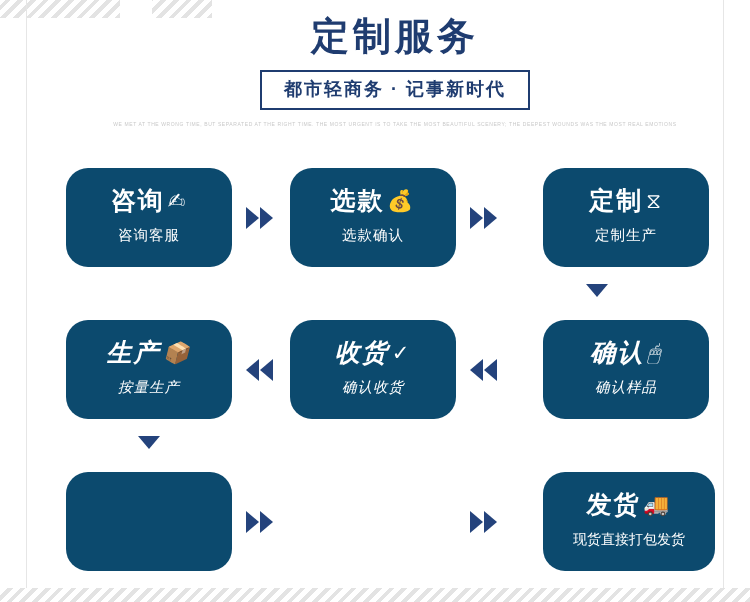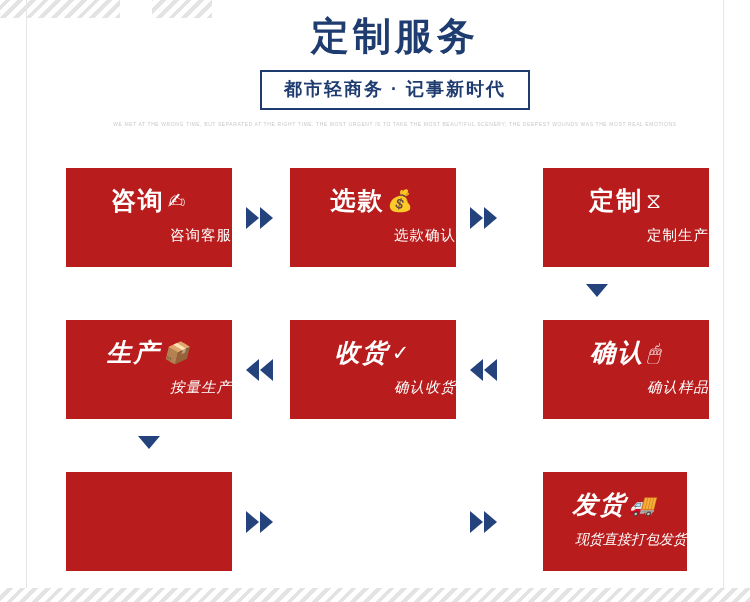--- a/index.html
+++ b/index.html
@@ -61,29 +61,30 @@
   .flow{
     position:absolute;left:66px;top:168px;width:620px;
   }
   .row{
     position:relative;height:99px;margin-bottom:0;
   }
   .row + .row{margin-top:0;}
   .cell{
     position:absolute;top:0;
     width:166px;height:99px;
-    background:#b91c1c;
+    background:#0c4a6e;
     color:#ffffff;
     box-sizing:border-box;
-    text-align:right;
+    text-align:center;
+    border-radius:22px;
   }
   .c0{left:0;}
   .c1{left:224px;}
   .c2{left:448px;margin-left:29px;}
-  .cell.wide{width:144px;font-style:italic;}
+  .cell.wide{width:172px;}
   .cell-title{
     margin-top:17px;
     font-size:25px;font-weight:bold;letter-spacing:2px;line-height:30px;
     display:flex;align-items:center;justify-content:center;gap:3px;
   }
   .cell-title .glyph{
     font-size:21px;font-weight:normal;line-height:21px;
     display:inline-block;
   }
   .cell-sub{

